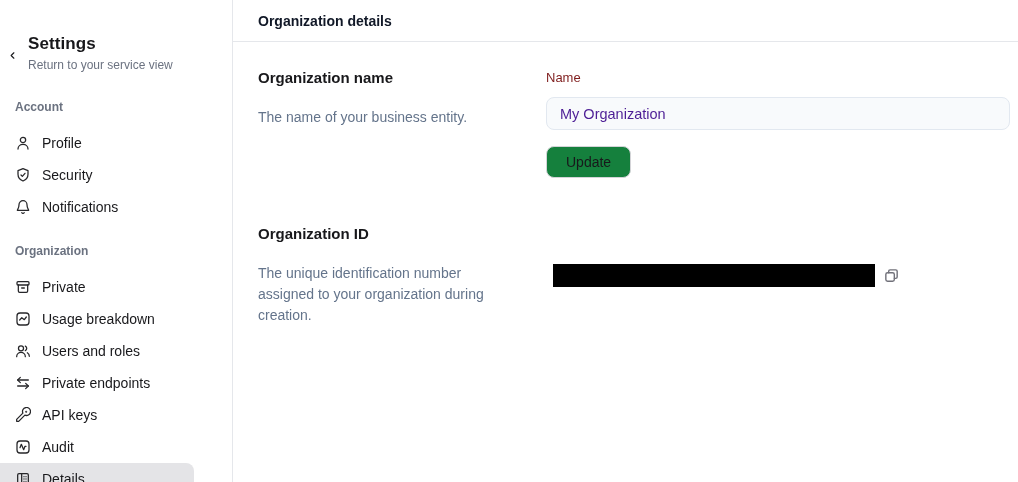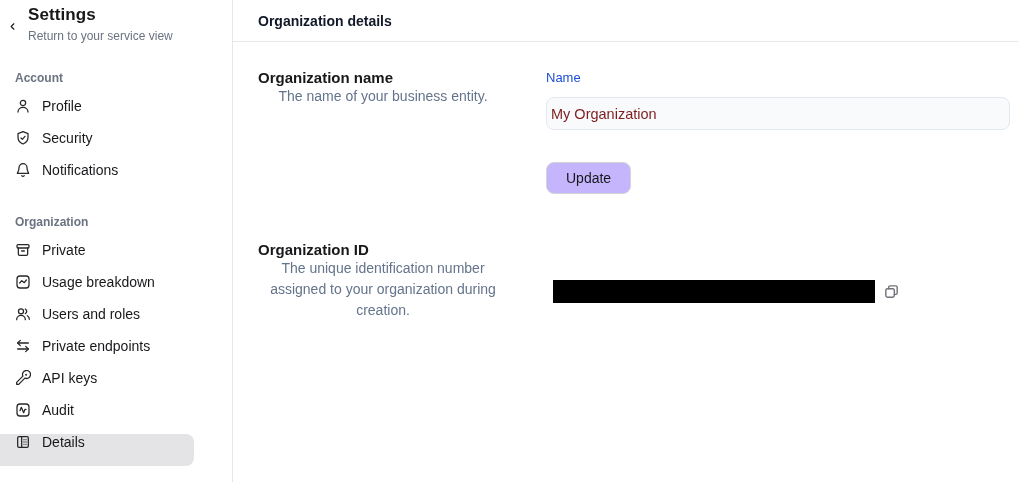--- a/index.html
+++ b/index.html
@@ -2,52 +2,52 @@
 <html><head>
 <meta charset="utf-8">
 <style>
   * { margin: 0; padding: 0; box-sizing: border-box; }
   html, body { width: 1018px; height: 482px; background: #ffffff;
     font-family: "Liberation Sans", sans-serif; color: #18181b; overflow: hidden; }
   .app { display: flex; width: 1018px; height: 482px; }
 
   
   .sidebar { width: 233px; flex: 0 0 233px; border-right: 1px solid #e5e7eb; padding-top: 5px; }
-  .sidebar-header { position: relative; padding-left: 28px; }
+  .sidebar-header { position: relative; padding-left: 28px; margin-top: 29px; }
   .back-btn { position: absolute; left: 3px; top: 12px; width: 18px; height: 18px;
     background: none; border: none; cursor: pointer; display: flex; align-items: center; justify-content: center; color: #18181b; }
   .sidebar-title { font-size: 17px; font-weight: 700; color: #18181b; letter-spacing: .1px; }
   .sidebar-subtitle { font-size: 12px; color: #6b7280; margin-top: 4px; }
   .section-label { font-size: 12px; font-weight: 700; color: #6b7280; padding-left: 15px; }
   .section-label.first { margin-top: 28px; }
   .section-label.second { margin-top: 21px; }
   .nav { list-style: none; margin-top: 13px; }
-  .nav-item { height: 32px; display: flex; align-items: flex-start; gap: 11px;
+  .nav-item { height: 32px; display: flex; align-items: center; gap: 11px;
     padding-left: 15px; font-size: 14px; color: #18181b; cursor: pointer; }
   .nav-item .ico { width: 16px; height: 16px; flex: 0 0 16px; display: flex; align-items: center; color: #27272a; }
   .nav-item.active { background: #e4e4e7; border-radius: 0 8px 8px 0; width: 194px; }
   svg { display: block; }
 
   
   .main { flex: 1; display: flex; flex-direction: column; }
   .main-header { height: 42px; flex: 0 0 42px; display: flex; align-items: center;
     padding-left: 25px; border-bottom: 1px solid #e5e7eb; }
   .main-title { font-size: 14px; font-weight: 700; color: #111827; }
   .content { padding: 28px 8px 0 25px; }
   .row { display: flex; align-items: flex-start; }
   .row-left-1 { width: 288px; flex: 0 0 288px; }
   .row-left-2 { width: 275px; flex: 0 0 275px; }
   .row-right { flex: 1; min-width: 0; }
   h2.sec-heading { font-size: 15px; font-weight: 700; color: #18181b; line-height: 16px; }
-  p.sec-desc { font-size: 14px; color: #64748b; line-height: 21px; max-width: 250px; text-align: center; }
-  .field-label { display: block; font-size: 13px; color: #1d4ed8; margin-bottom: 12px; }
+  p.sec-desc { font-size: 14px; color: #64748b; line-height: 21px; margin-top: 21px; max-width: 250px; }
+  .field-label { display: block; font-size: 13px; color: #7f1d1d; margin-bottom: 12px; }
   .text-input { width: 100%; height: 33px; background: #f8fafc; border: 1px solid #e2e8f0;
-    border-radius: 8px; padding: 0 4px; font-size: 14.5px; color: #7f1d1d;
+    border-radius: 8px; padding: 0 13px; font-size: 14.5px; color: #4c1d95;
     font-family: "Liberation Sans", sans-serif; outline: none; }
-  .update-btn { margin-top: 32px; height: 32px; padding: 0 19px; background: #c4b5fd;
+  .update-btn { margin-top: 16px; height: 32px; padding: 0 19px; background: #15803d;
     border: 1px solid #d4d4d8; border-radius: 8px; font-size: 14px; color: #18181b;
     font-family: "Liberation Sans", sans-serif; cursor: pointer; }
   .row2 { margin-top: 48px; gap: 20px; }
   .id-row { margin-top: 38px; display: flex; align-items: center; gap: 7px; }
   .redacted { width: 322px; height: 23px; background: #000000; flex: 0 0 322px; }
   .copy-btn { background: none; border: none; cursor: pointer; color: #71717a; padding: 0;
     width: 18px; height: 18px; display: flex; align-items: center; justify-content: center; }
 </style>
 </head>
 <body>

